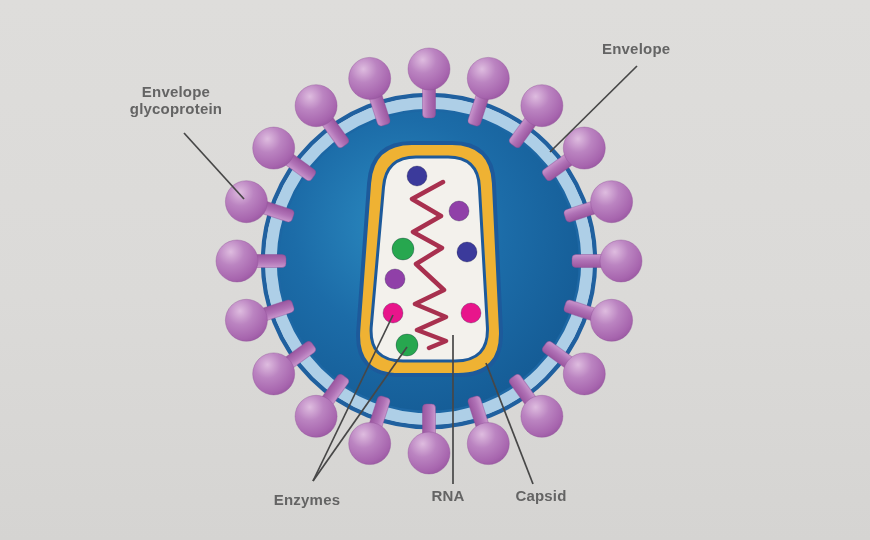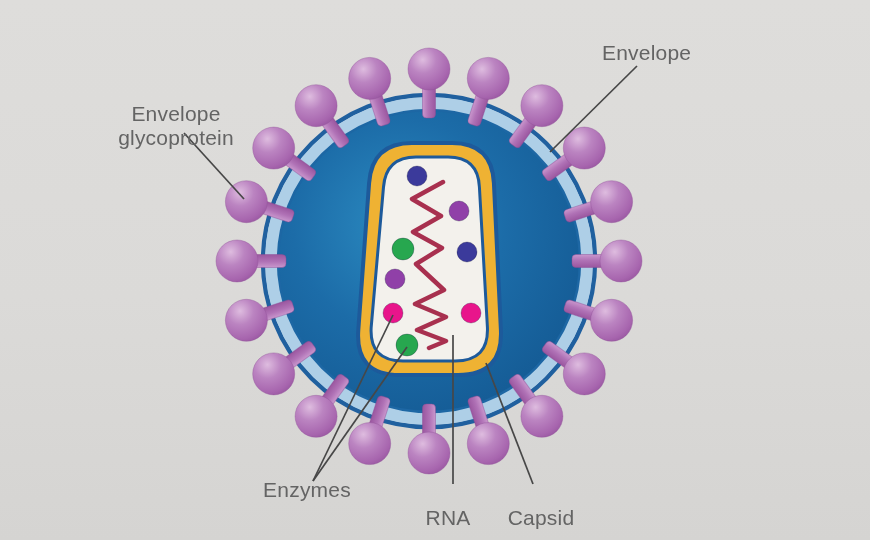--- a/index.html
+++ b/index.html
@@ -6,27 +6,28 @@
   .stage{
     position:relative;
     width:870px;height:540px;
     background:linear-gradient(180deg,#dedddb 0%,#dbdad8 55%,#d5d4d2 100%);
     overflow:hidden;
     font-family:"Liberation Sans","DejaVu Sans",sans-serif;
   }
   .diagram-svg{position:absolute;left:0;top:0;}
   .lbl{
     position:absolute;
-    font-size:21px;
+    font-size:15px;
     line-height:1.12;
     color:var(--label-color,#646464);
     letter-spacing:.2px;
     white-space:nowrap;
+    font-weight:bold;
   }
-  .lbl.center{transform:translateX(-50%);text-align:center;margin-top:18px;}
+  .lbl.center{transform:translateX(-50%);text-align:center;}
   .lbl.wrap{white-space:normal;width:130px;}
 </style>
 </head>
 <body>
 
 <div class="stage" style="--label-color: #646464;">
 
   <svg class="diagram-svg" width="870" height="540" viewBox="0 0 870 540">
     <defs>
       <radialGradient id="discGrad" cx="40%" cy="38%" r="78%">
@@ -118,16 +119,16 @@
     <line x1="184" y1="133" x2="244" y2="199" stroke-width="1.7" stroke="#474747"></line>
     <line x1="637" y1="66" x2="550" y2="152" stroke-width="1.7" stroke="#474747"></line>
     <line x1="393" y1="315" x2="313" y2="481" stroke-width="1.7" stroke="#474747"></line>
     <line x1="407" y1="347" x2="313" y2="481" stroke-width="1.7" stroke="#474747"></line>
     <line x1="453" y1="335" x2="453" y2="484" stroke-width="1.7" stroke="#474747"></line>
     <line x1="486" y1="363" x2="533" y2="484" stroke-width="1.7" stroke="#474747"></line>
   </svg>
 
   <div class="lbl center wrap" style="left:176px;top:84px;">Envelope glycoprotein</div>
   <div class="lbl" style="left:602px;top:41px;">Envelope</div>
-  <div class="lbl center" style="left:307px;top:460px;text-align:center;">Enzymes</div>
+  <div class="lbl center" style="left:307px;top:492px;text-align:center;">Enzymes</div>
   <div class="lbl center" style="left:448px;top:488px;">RNA</div>
   <div class="lbl center" style="left:541px;top:488px;">Capsid</div>
 </div>
 
 </body></html>

